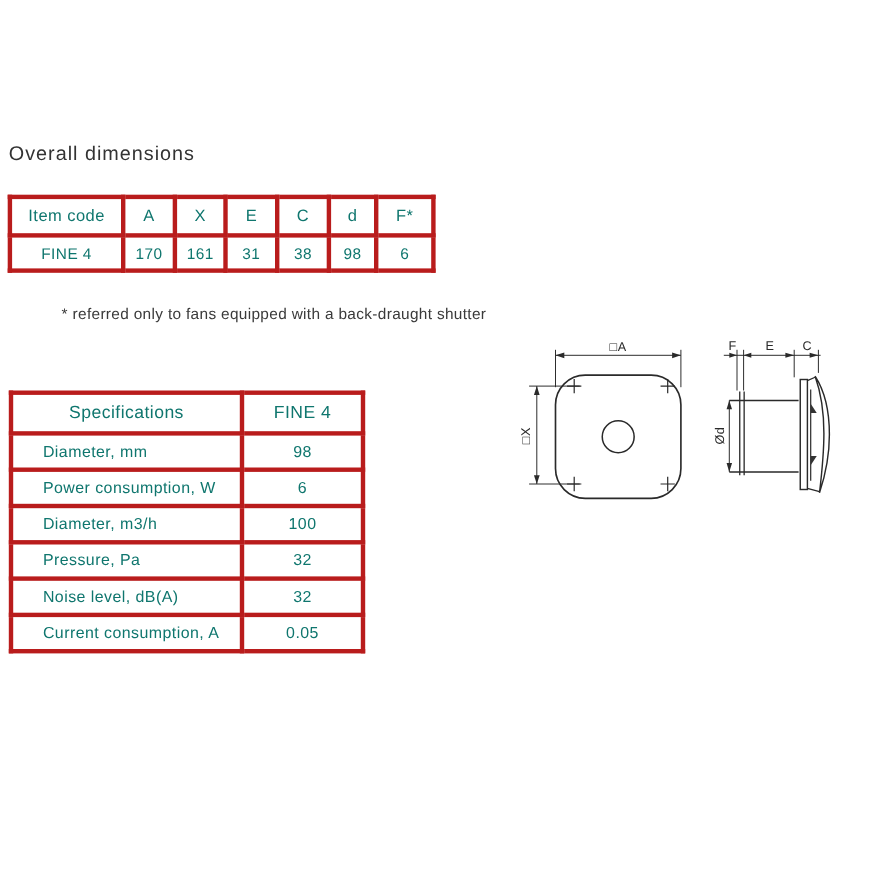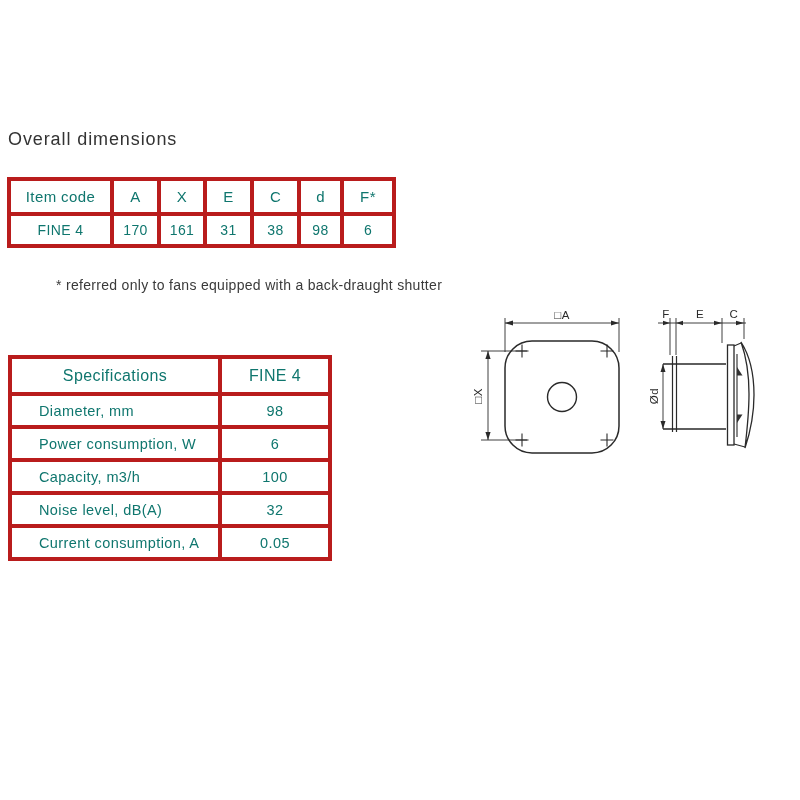--- a/index.html
+++ b/index.html
@@ -74,22 +74,26 @@
     </tr>
     <tr>
       <td class="lbl">Diameter, mm</td>
       <td>98</td>
     </tr>
     <tr>
       <td class="lbl">Power consumption, W</td>
       <td>6</td>
     </tr>
     <tr>
-      <td class="lbl">Capacity, m3/h</td>
+      <td class="lbl">Diameter, m3/h</td>
       <td>100</td>
+    </tr>
+    <tr>
+      <td class="lbl">Pressure, Pa</td>
+      <td>32</td>
     </tr>
     <tr>
       <td class="lbl">Noise level, dB(A)</td>
       <td>32</td>
     </tr>
     <tr>
       <td class="lbl">Current consumption, A</td>
       <td>0.05</td>
     </tr>
   </tbody>

